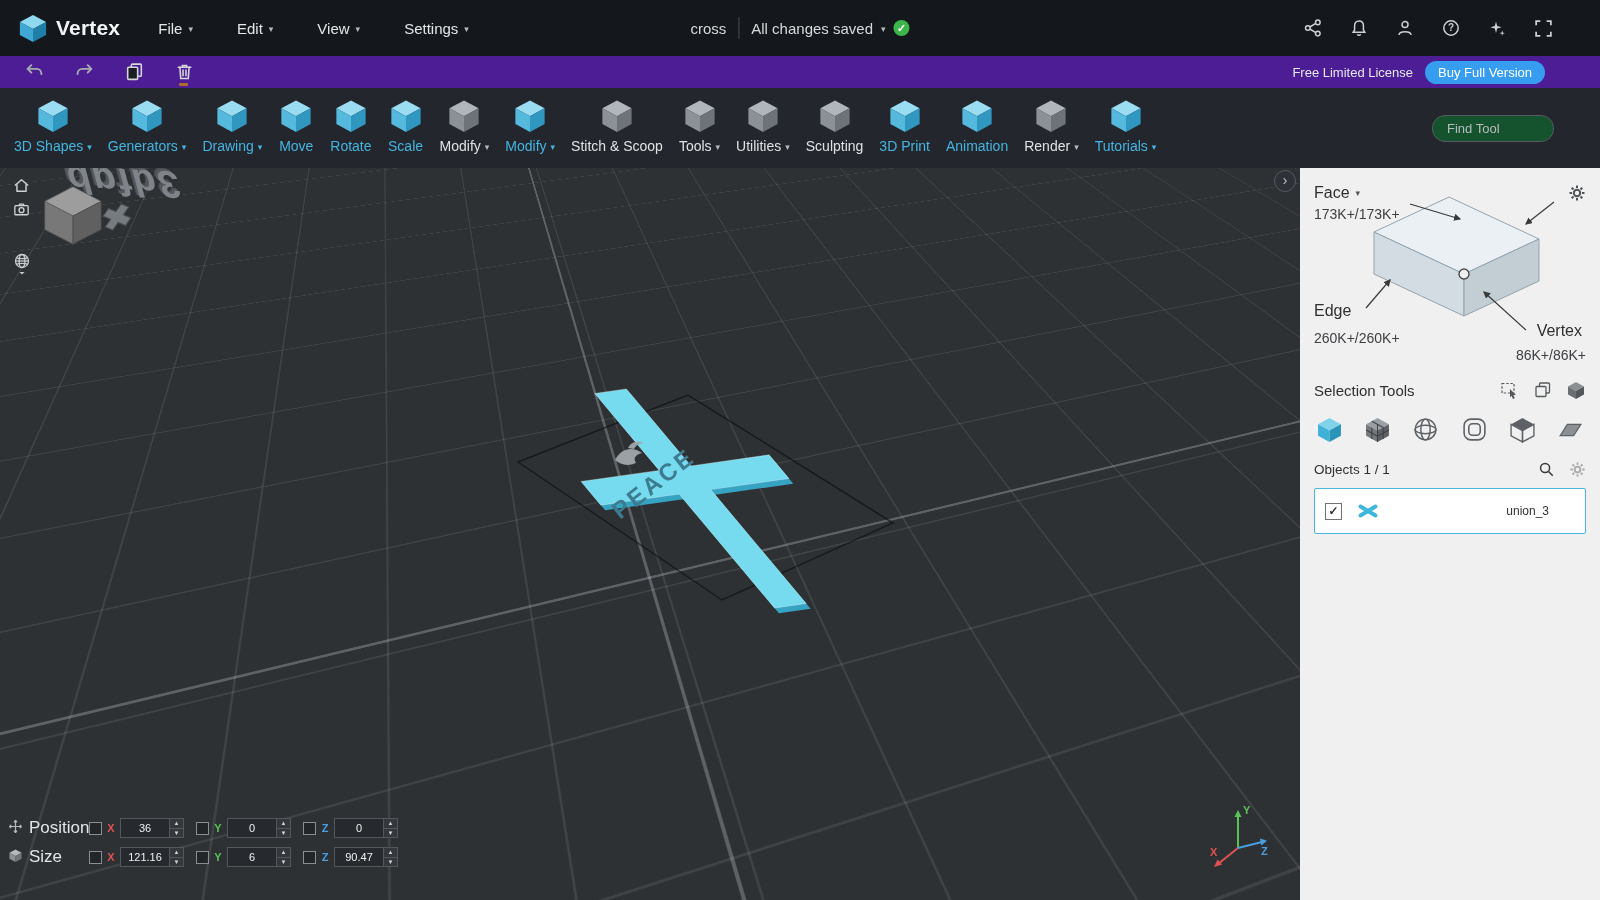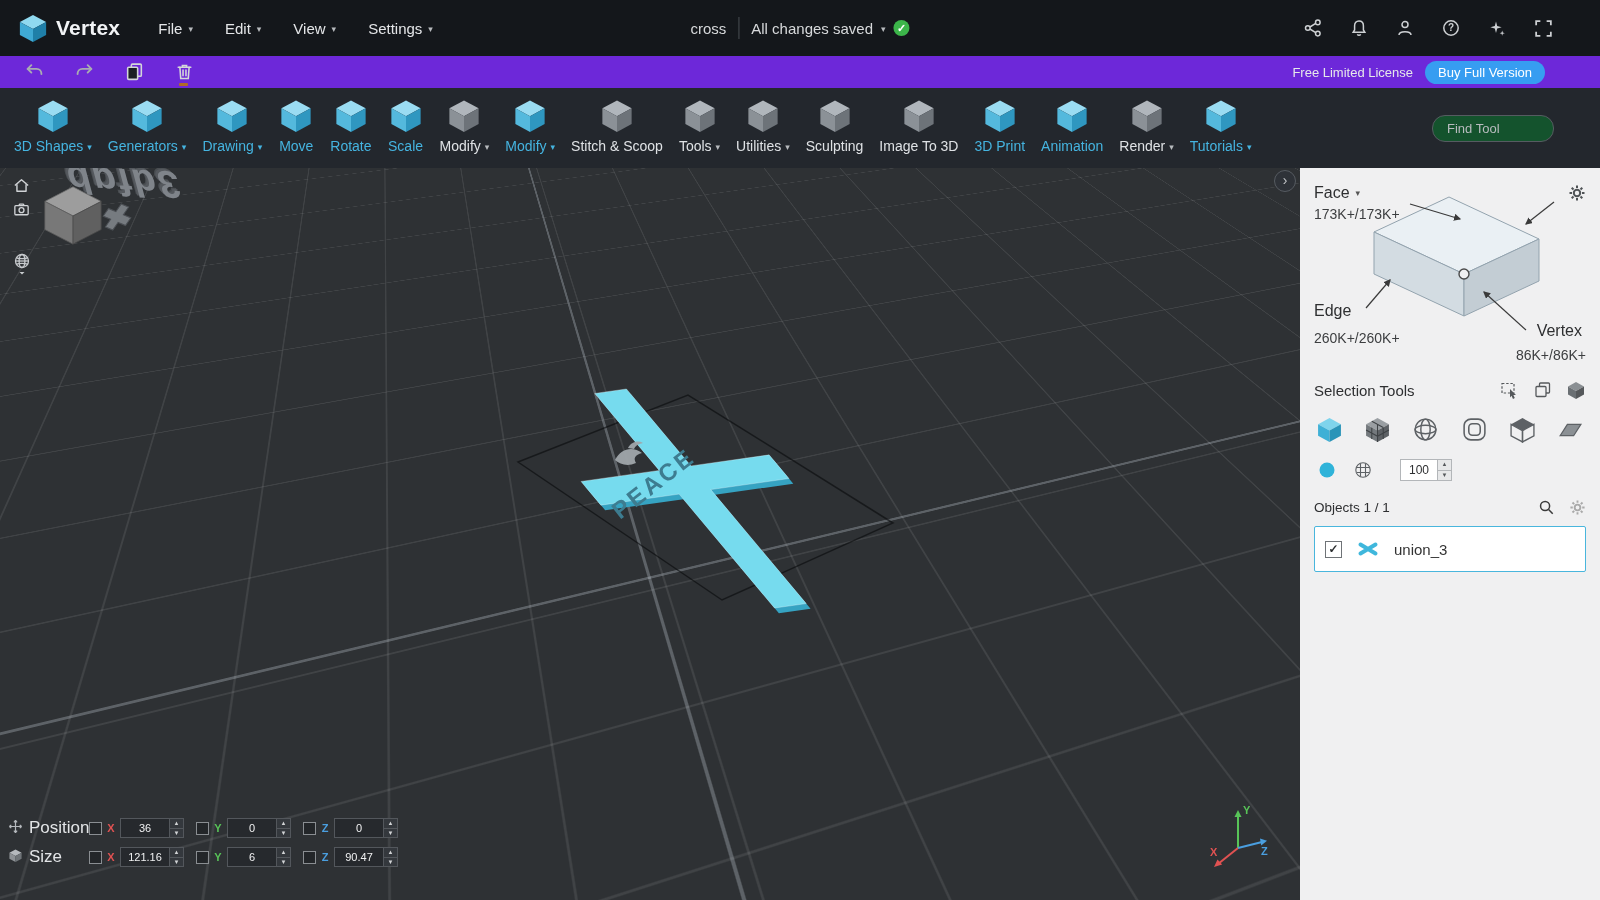--- a/index.html
+++ b/index.html
@@ -6,34 +6,34 @@
   body{width:1600px;height:900px;overflow:hidden;background:#101113;
        font-family:"Liberation Sans",sans-serif;-webkit-font-smoothing:antialiased;}
   .app{width:1600px;height:900px;display:flex;flex-direction:column;}
 
   
   .topbar{height:56px;background:#14171b;display:flex;align-items:center;
           padding:0 20px 0 18px;position:relative;color:#e4e6e8;flex:0 0 auto;}
   .logo{display:flex;align-items:center;gap:8px;}
   .logo-cube{width:30px;height:30px;}
   .logo-text{font-size:21px;font-weight:bold;color:#f2f4f6;letter-spacing:.2px;}
-  .menus{display:flex;margin-left:26px;gap:8px;}
+  .menus{display:flex;margin-left:26px;gap:20px;}
   .menu-item{display:flex;align-items:center;gap:6px;padding:8px 12px;cursor:pointer;font-size:15px;color:#e4e6e8;}
   .caret{font-size:9px;color:#b7babd;transform:translateY(1px);}
   .doc-state{position:absolute;left:50%;top:0;height:56px;transform:translateX(-50%);
              display:flex;align-items:center;gap:12px;font-size:15px;color:#d7d9db;}
   .doc-divider{width:1px;height:22px;background:#4a4e53;}
   .saved-wrap{display:flex;align-items:center;gap:8px;}
   .saved-badge{width:16px;height:16px;border-radius:50%;background:#3cb54a;color:#fff;
                font-size:11px;display:flex;align-items:center;justify-content:center;font-weight:bold;}
   .top-icons{margin-left:auto;display:flex;align-items:center;gap:24px;padding-right:26px;}
   .tico{width:22px;height:22px;display:flex;align-items:center;justify-content:center;cursor:pointer;}
 
   
-  .quickbar{height:32px;background:#6d28d9;display:flex;align-items:center;padding:0 55px 0 24px;flex:0 0 auto;}
+  .quickbar{height:32px;background:#4c1d95;display:flex;align-items:center;padding:0 55px 0 24px;flex:0 0 auto;}
   .qico{width:22px;height:22px;margin-right:28px;cursor:pointer;position:relative;}
   .trash-mark{position:absolute;left:5px;bottom:-3px;width:9px;height:3px;background:#b06a28;border-radius:1px;}
   .license{margin-left:auto;display:flex;align-items:center;gap:12px;}
   .license-text{font-size:13px;color:#e6e8ea;}
   .buy-btn{background:#379df1;color:#fff;font-size:13px;border:none;border-radius:12px;
            padding:4px 13px;cursor:pointer;font-family:inherit;}
 
   
   .toolbar{height:80px;background:#23272d;display:flex;align-items:center;padding:0 46px 0 6px;flex:0 0 auto;}
   .toolbar-items{display:flex;align-items:flex-start;height:72px;}
@@ -124,21 +124,21 @@
 
   .objects-head{display:flex;align-items:center;margin-top:18px;}
   .objects-title{font-size:13.5px;color:#2e2f31;}
   .objects-icons{margin-left:auto;display:flex;align-items:center;gap:14px;}
 
   .obj-row{margin-top:10px;height:44px;background:#fff;border:1px solid #49b6dd;border-radius:2px;
            display:flex;align-items:center;padding:0 10px;gap:14px;cursor:pointer;}
   .obj-cb{width:15px;height:15px;border:1.5px solid #6f7377;background:#fff;display:flex;align-items:center;
           justify-content:center;color:#2c2e30;font-size:12px;font-weight:bold;cursor:pointer;}
   .obj-cb::after{content:"\2713";}
-  .obj-name{flex:1;text-align:left;font-size:15px;color:#333;padding-right:26px;}
+  .obj-name{flex:1;text-align:right;font-size:12px;color:#333;padding-right:26px;}
 </style>
 </head>
 <body>
 
 <div class="app">
 
   <header class="topbar">
     <div class="logo">
       <svg class="logo-cube" viewBox="0 0 32 32">
         <polygon points="16,2 30,9.5 16,17 2,9.5" fill="#8fd9f0"></polygon>
@@ -415,33 +415,20 @@
         <polygon class="c-left" points="3,10 16,17 16,31 3,24"></polygon>
         <polygon class="c-right" points="29,10 16,17 16,31 29,24"></polygon>
       </svg>
     </span>
     <span class="tool-label">
       <span class="tool-label-text">Sculpting</span>
 
     </span>
   </div>
 
-  <div class="tool">
-    <span class="tool-icon">
-      <svg viewBox="0 0 32 32" width="36" height="36">
-        <polygon class="c-top" points="16,3 29,10 16,17 3,10"></polygon>
-        <polygon class="c-left" points="3,10 16,17 16,31 3,24"></polygon>
-        <polygon class="c-right" points="29,10 16,17 16,31 29,24"></polygon>
-      </svg>
-    </span>
-    <span class="tool-label">
-      <span class="tool-label-text">Image To 3D</span>
-
-    </span>
-  </div>
 
   <div class="tool hl">
     <span class="tool-icon">
       <svg viewBox="0 0 32 32" width="36" height="36">
         <polygon class="c-top" points="16,3 29,10 16,17 3,10"></polygon>
         <polygon class="c-left" points="3,10 16,17 16,31 3,24"></polygon>
         <polygon class="c-right" points="29,10 16,17 16,31 29,24"></polygon>
       </svg>
     </span>
     <span class="tool-label">
@@ -748,40 +735,20 @@
             <polygon points="24,8 13,14 13,25 24,19" fill="none" stroke="#5d6165" stroke-width="1.3"></polygon>
           </svg>
         </span>
         <span class="mode">
           <svg viewBox="0 0 26 26" width="27" height="27">
             <polygon points="3,19 10,8 23,8 16,19" fill="#8b9094" stroke="#5d6165" stroke-width="1.2"></polygon>
           </svg>
         </span>
       </div>
 
-      <div class="tol-row">
-        <span class="sico">
-          <svg viewBox="0 0 18 18" width="18" height="18">
-              <circle cx="9" cy="9" r="7.5" fill="#2fb3d9"></circle>
-            </svg>
-        </span>
-        <span class="sico">
-          <svg viewBox="0 0 18 18" width="18" height="18" fill="none" stroke="#5d6165" stroke-width="1.1">
-            <circle cx="9" cy="9" r="7.2"></circle>
-            <path d="M3 6.5 H15 M3 11.5 H15 M6.5 2.5 V15.5 M11.5 2.5 V15.5"></path>
-          </svg>
-        </span>
-        <span class="pnumwrap">
-          <input class="pnum" value="100" style="">
-          <span class="pstepper">
-              <i>▲</i>
-              <i>▼</i>
-            </span>
-        </span>
-      </div>
 
       <div class="objects-head">
         <span class="objects-title">Objects 1 / 1</span>
         <span class="objects-icons">
           <span class="sico">
             <svg viewBox="0 0 18 18" width="17" height="17" fill="none" stroke="#3a3a3a" stroke-width="1.6">
               <circle cx="7.5" cy="7.5" r="4.8"></circle>
                 <path d="M11.2 11.2 L15.6 15.6"></path>
             </svg>
           </span>

